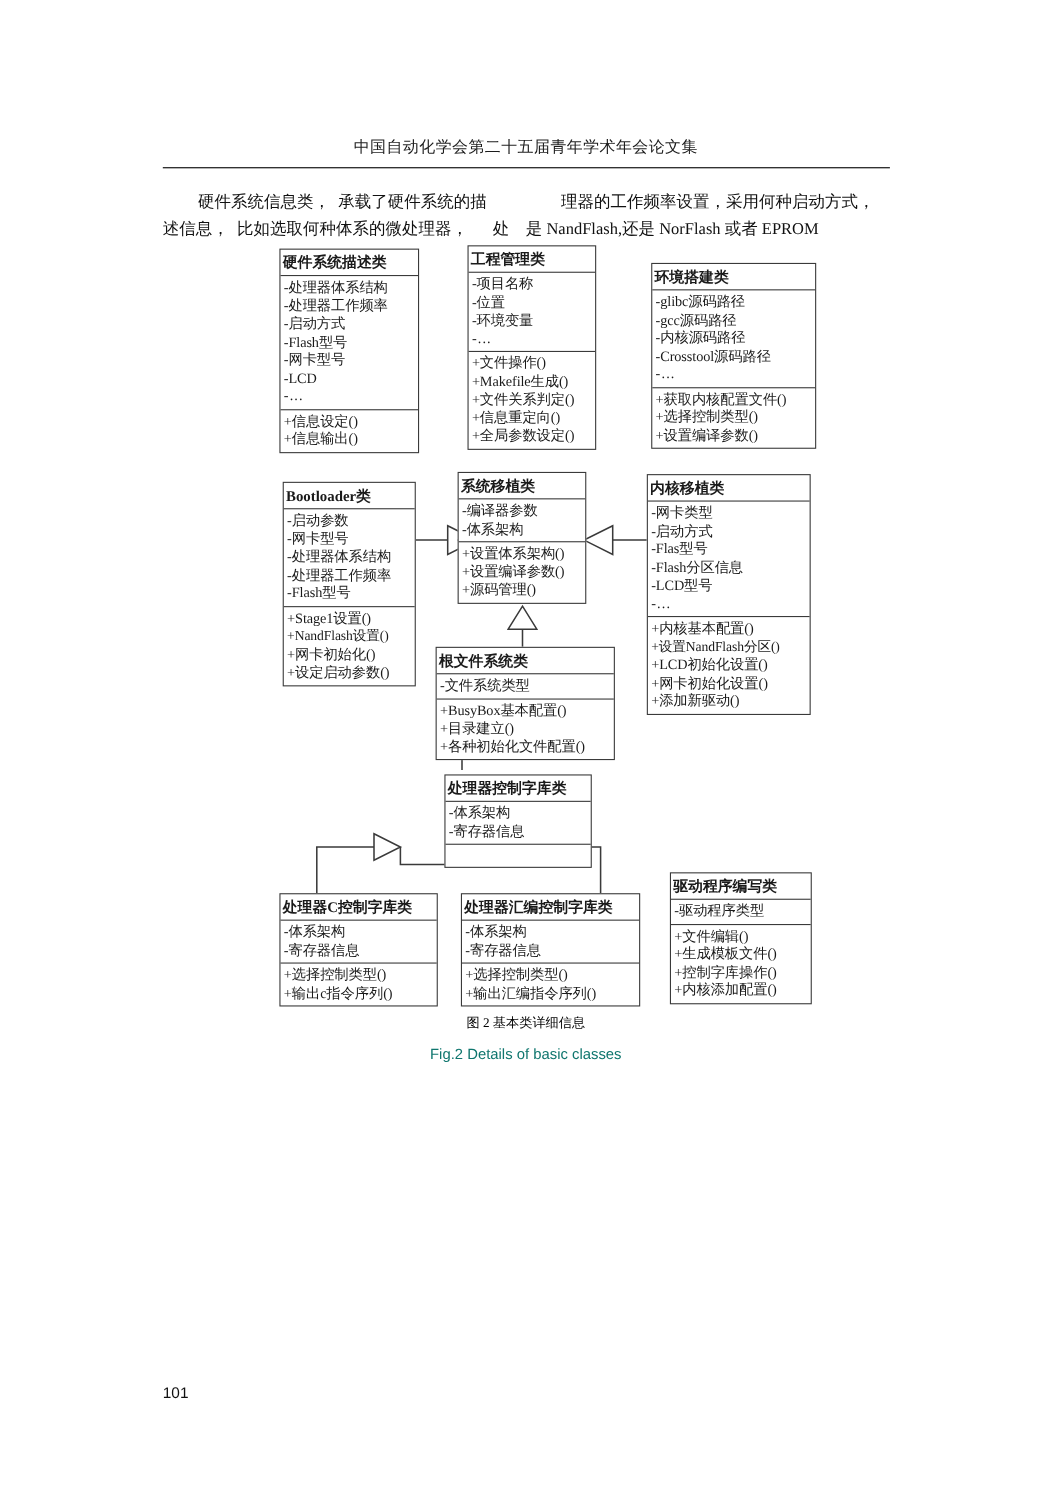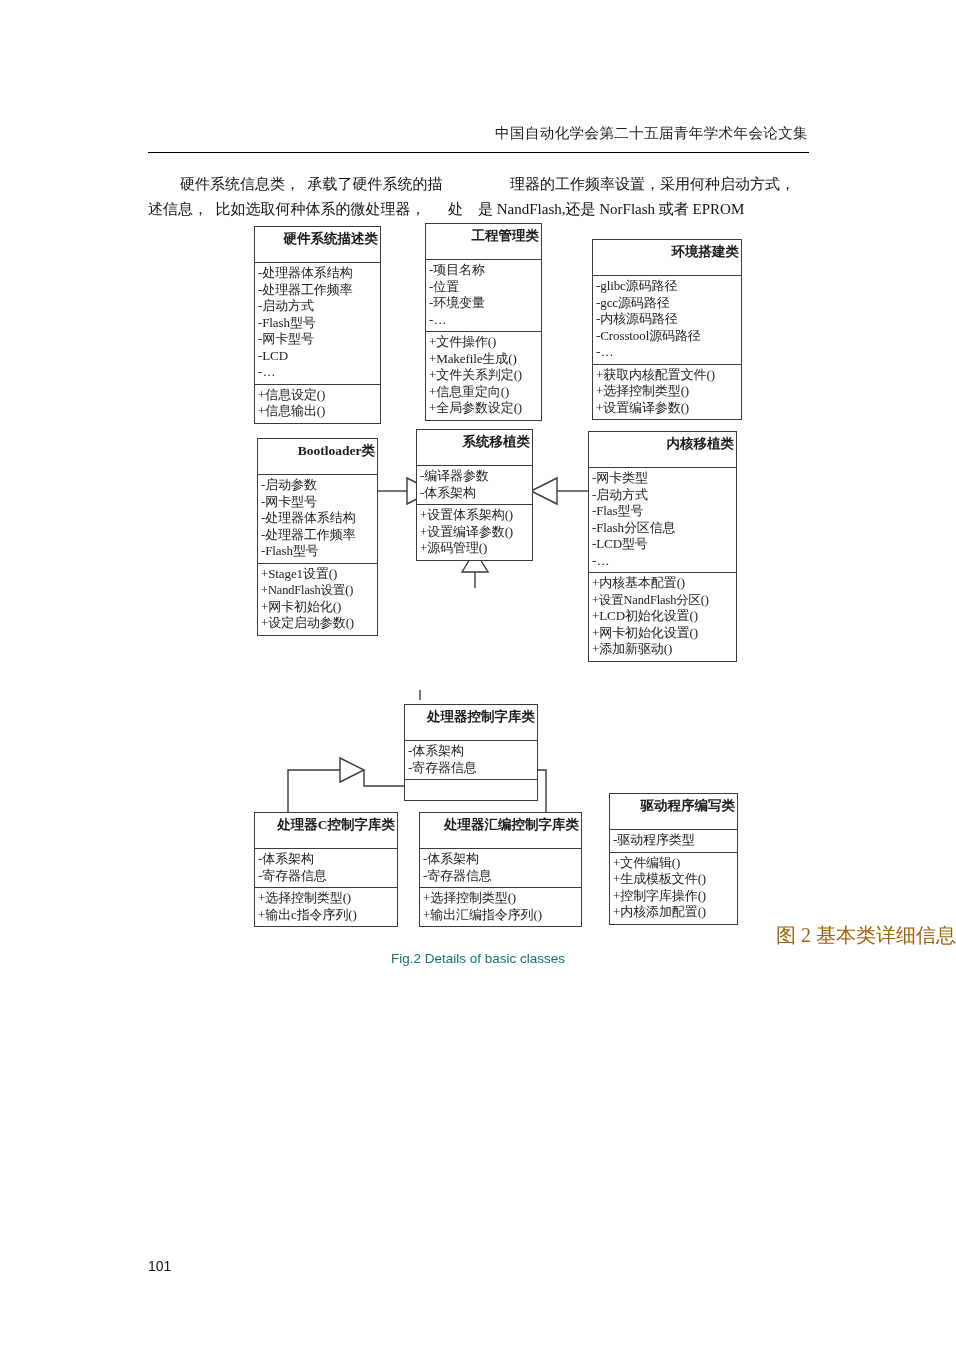--- a/index.html
+++ b/index.html
@@ -18,21 +18,21 @@
     background: #ffffff;
     overflow: hidden;
   }
 
   
   #header-zone {
     position: absolute;
     left: 148px;
     top: 124px;
     width: 660px;
-    text-align: right;
+    text-align: center;
   }
   #header-title {
     font-size: 14.5px;
     letter-spacing: 0.4px;
     color: #1c1c1c;
     white-space: nowrap;
   }
   #header-rule {
     position: absolute;
     left: 148px;
@@ -70,25 +70,25 @@
 
   
   .umlbox {
     position: absolute;
     box-sizing: border-box;
     border: 1.4px solid #3a3a3a;
     background: #ffffff;
     color: #1a1a1a;
   }
   .uml-name {
-    text-align: right;
+    text-align: left;
     font-weight: bold;
     font-size: 13.5px;
     line-height: 15px;
-    padding: 4px 2px 16px 2px;
+    padding: 4px 2px 4px 2px;
     border-bottom: 1.4px solid #3a3a3a;
     white-space: nowrap;
   }
   .uml-sec {
     padding: 2px 0 3px 0;
   }
   .uml-sec + .uml-sec {
     border-top: 1.4px solid #3a3a3a;
     font-family: Liberation Serif, serif;
   }
@@ -101,23 +101,23 @@
   }
   .uml-item.small { font-size: 12.4px; }
   .uml-item.dots { letter-spacing: 1px; }
 
   
   #cap-cn {
     position: absolute;
     left: 0;
     top: 922px;
     width: 956px;
-    text-align: right;
-    font-size: 20px;
-    color: #a16207;
+    text-align: center;
+    font-size: 12px;
+    color: #000000;
   }
   #cap-en {
     position: absolute;
     left: 0;
     top: 951px;
     width: 956px;
     text-align: center;
     font-size: 13.5px;
     font-family: "Liberation Sans", sans-serif;
     color: #0f766e;
@@ -267,20 +267,31 @@
     </div>
     <div class="uml-sec">
       <div class="uml-item">+内核基本配置()</div>
       <div class="uml-item small">+设置NandFlash分区()</div>
       <div class="uml-item">+LCD初始化设置()</div>
       <div class="uml-item">+网卡初始化设置()</div>
       <div class="uml-item">+添加新驱动()</div>
     </div>
   </div>
 
+  <div class="umlbox" id="box-rootfs" style="left:396px; top:588px; width:163px;">
+    <div class="uml-name">根文件系统类</div>
+    <div class="uml-sec">
+      <div class="uml-item">-文件系统类型</div>
+    </div>
+    <div class="uml-sec">
+      <div class="uml-item">+BusyBox基本配置()</div>
+      <div class="uml-item">+目录建立()</div>
+      <div class="uml-item">+各种初始化文件配置()</div>
+    </div>
+  </div>
 
   <div class="umlbox" id="box-ctrlword" style="left:356px; top:704px; width:134px;margin-left:48px;">
     <div class="uml-name">处理器控制字库类</div>
     <div class="uml-sec">
       <div class="uml-item">-体系架构</div>
       <div class="uml-item">-寄存器信息</div>
     </div>
     <div class="uml-sec" style="height:15px;"></div>
   </div>
 

